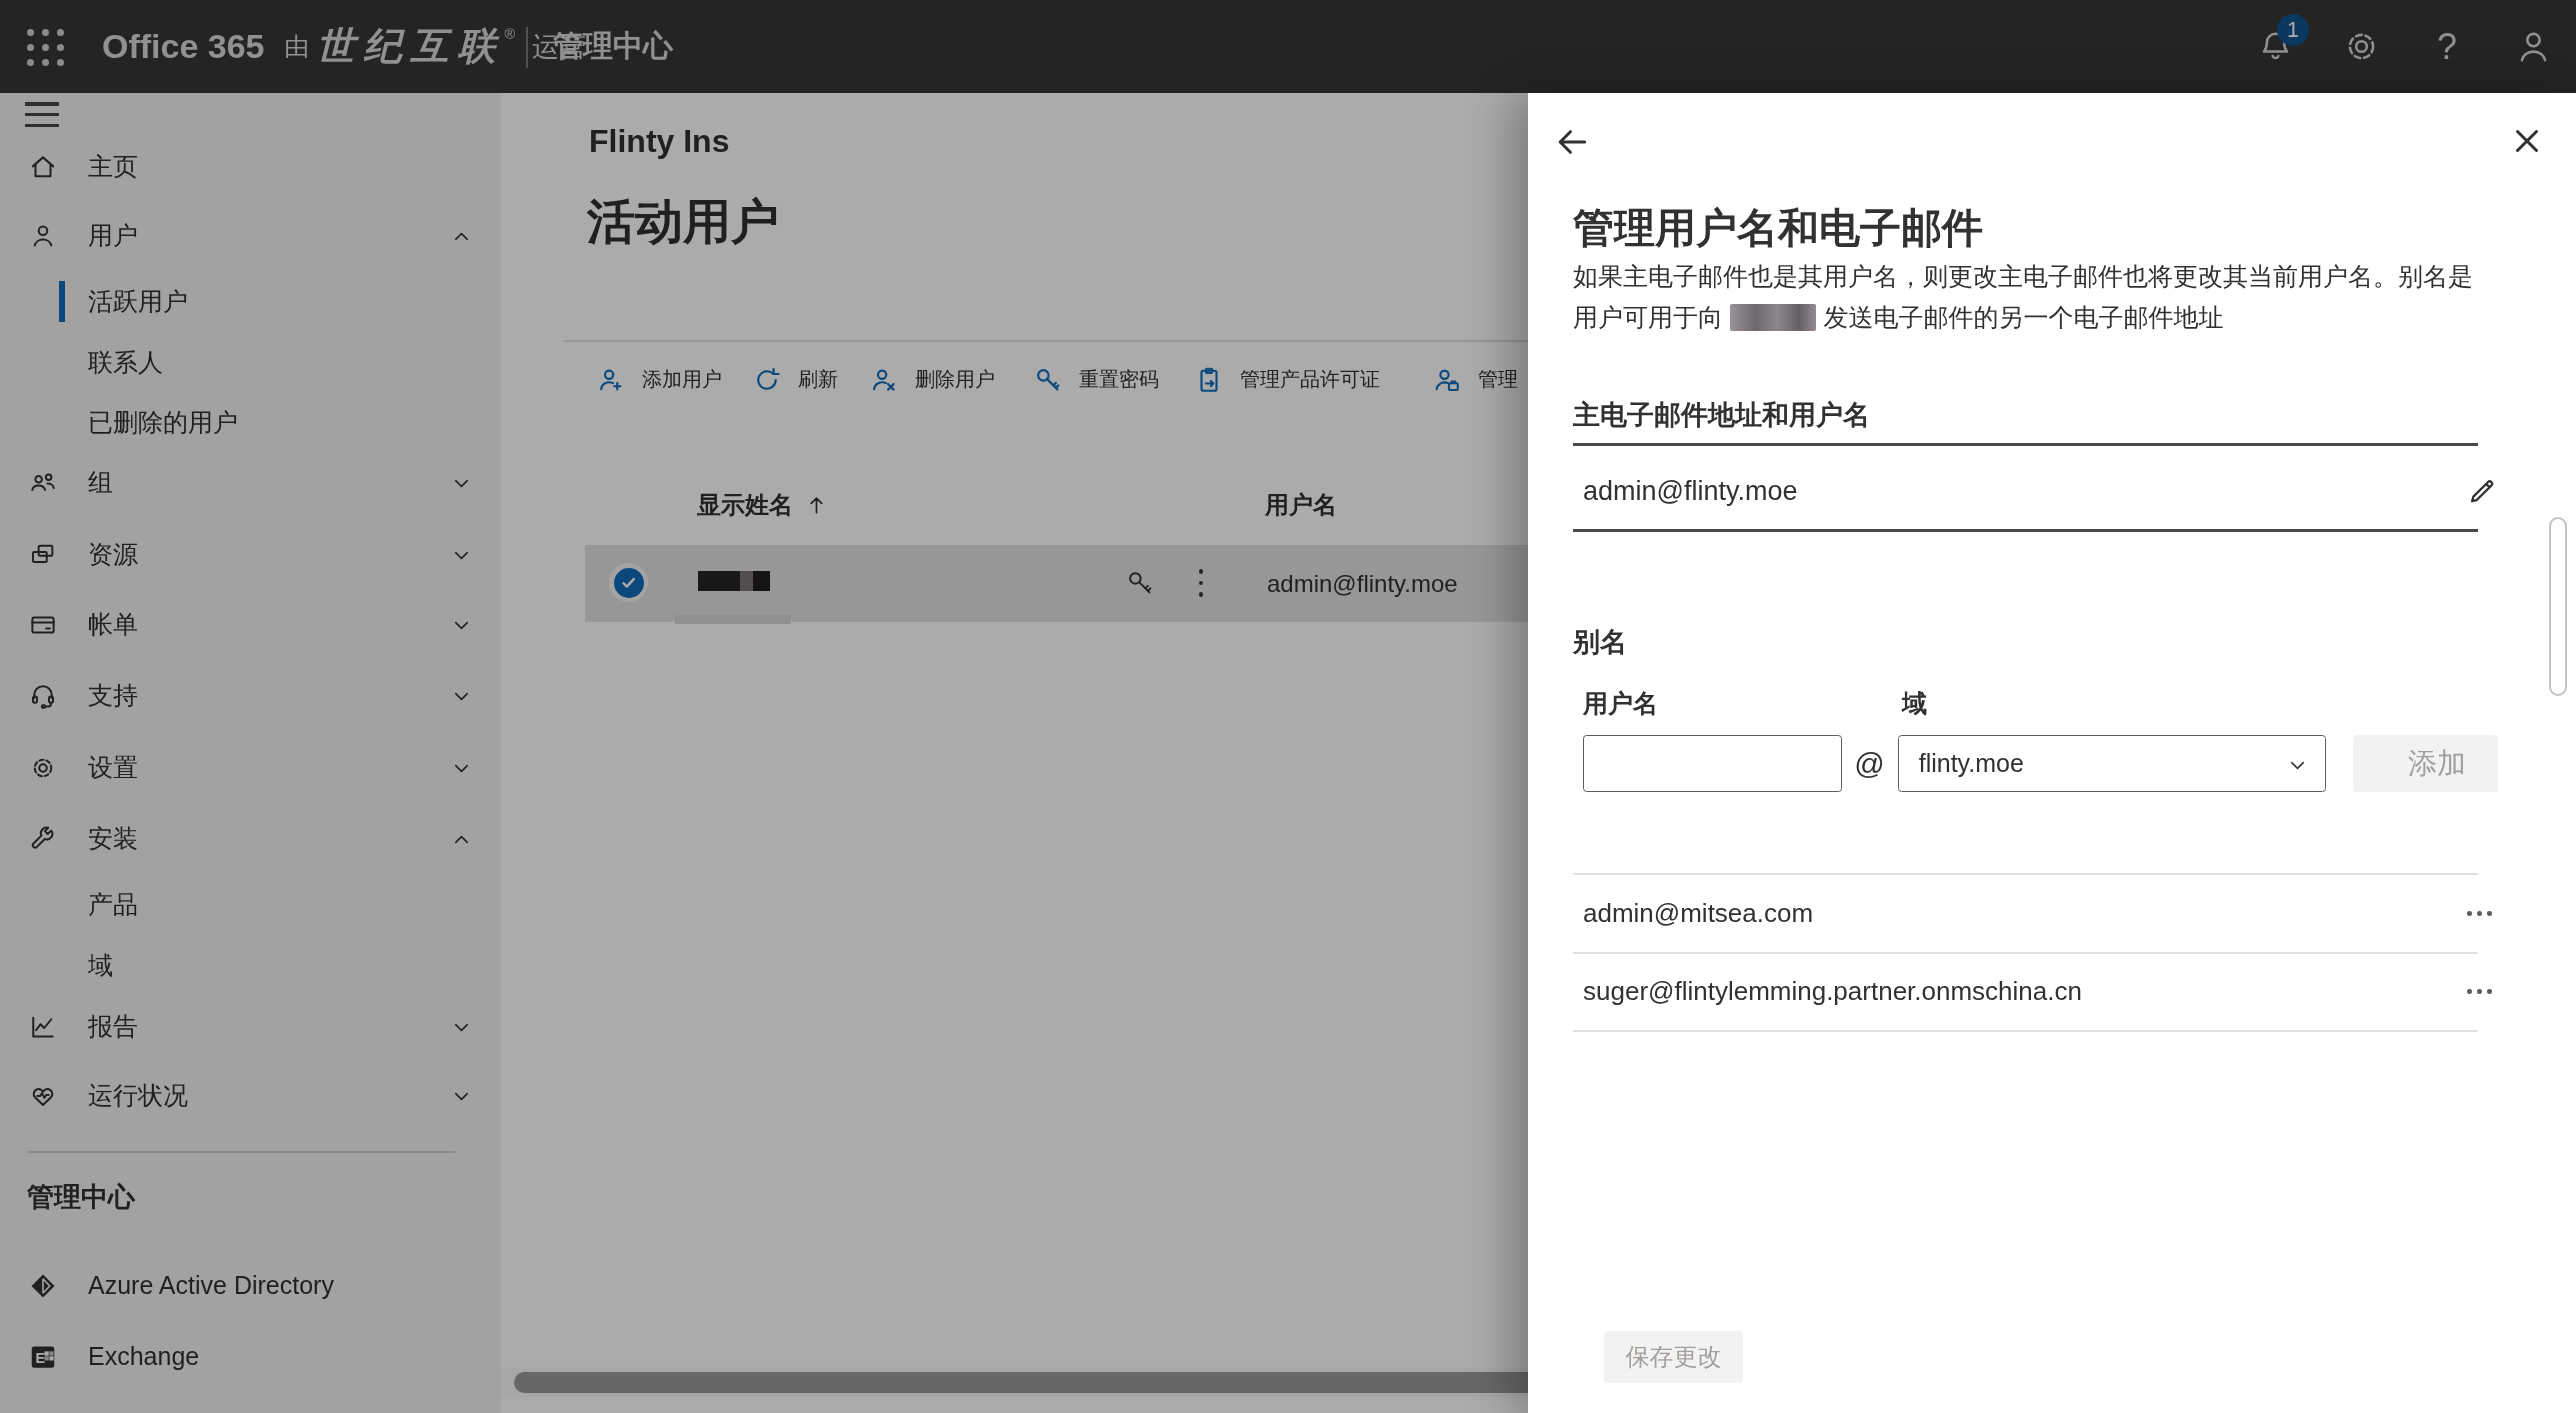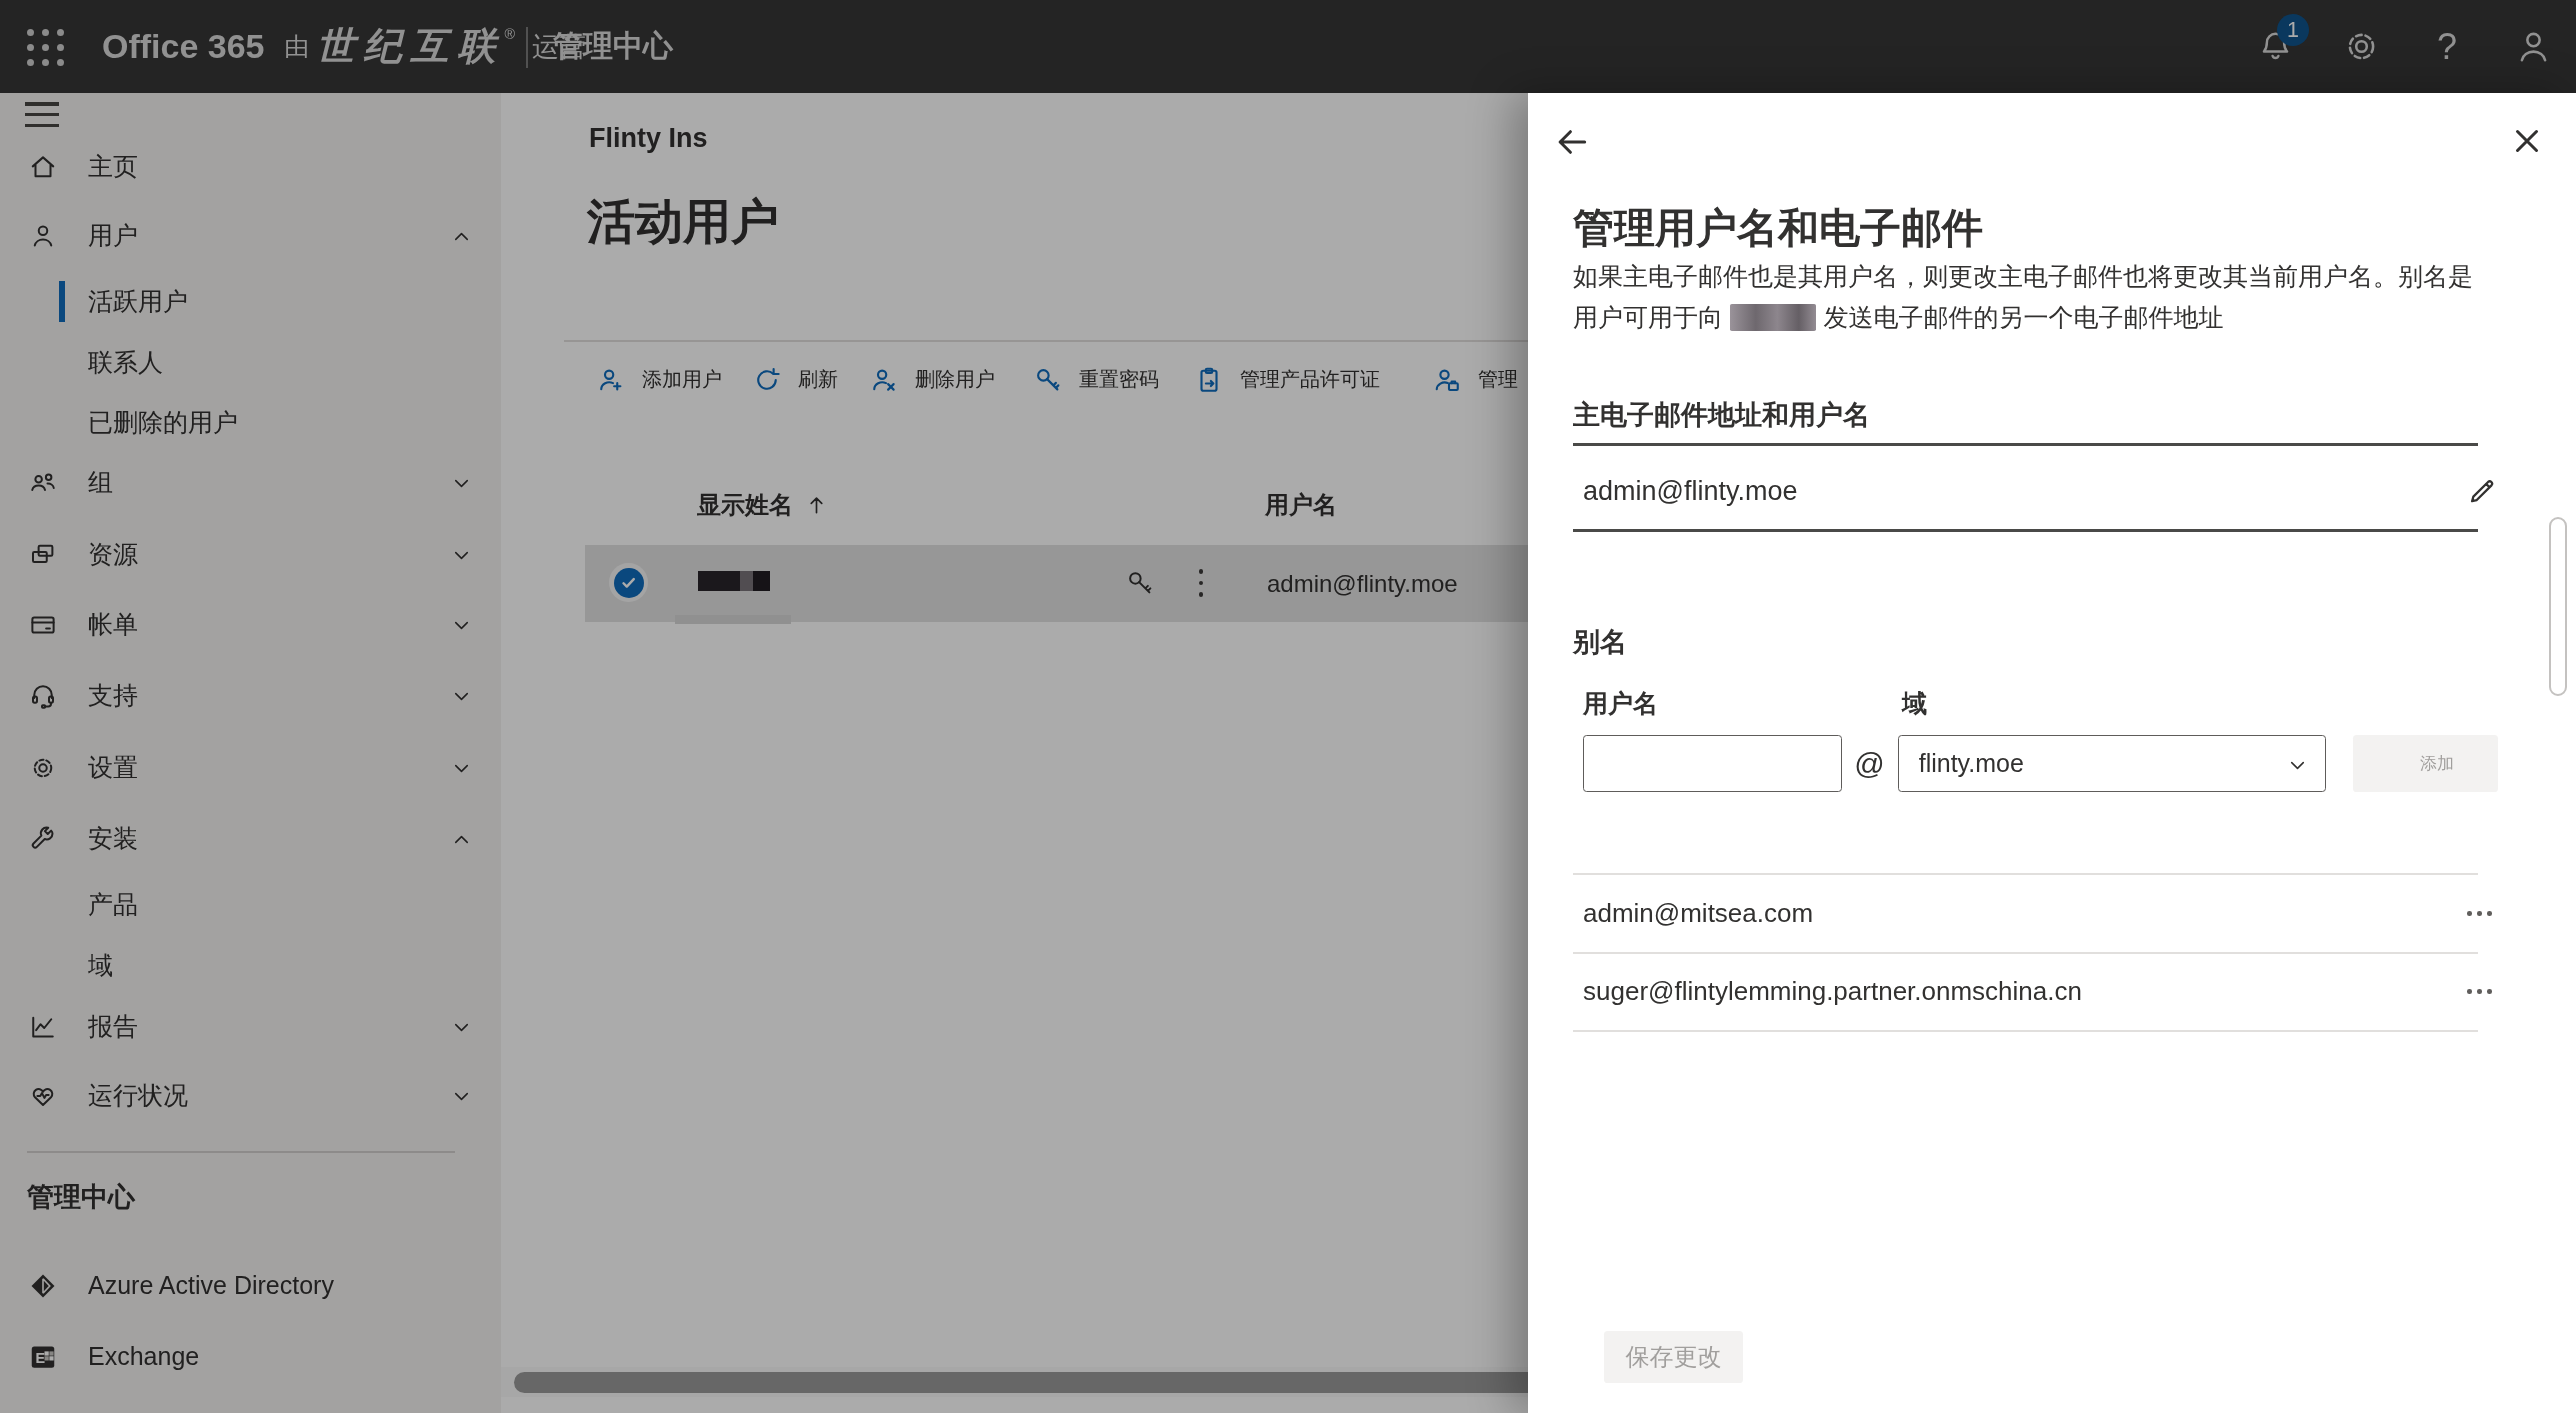--- a/index.html
+++ b/index.html
@@ -35,21 +35,21 @@
   .srow{position:absolute;left:0;width:501px;height:55px;display:flex;align-items:center;cursor:pointer;font-size:25px;color:#323130;}
   .srow .nico{position:absolute;left:28px;top:12.5px;width:30px;height:30px;}
   .srow .lbl{margin-left:88px;}
   .srow .chev{position:absolute;left:450px;top:17px;width:23px;height:23px;}
   .active-bar{position:absolute;left:59px;width:6.3px;height:41px;background:#0f6cbd;top:7.2px;}
   .side-divider{position:absolute;left:27px;top:1058px;width:428px;height:1.8px;background:#d2d0ce;}
   .side-header{position:absolute;left:27px;top:1086px;font-size:27px;font-weight:700;color:#323130;}
 
   
   .main{position:absolute;left:501px;top:93px;width:2075px;height:1320px;background:#ffffff;}
-  .breadcrumb{position:absolute;left:88px;top:30px;font-size:27px;font-weight:600;color:#323130;cursor:pointer;}
+  .breadcrumb{position:absolute;left:88px;top:30px;font-size:32px;font-weight:600;color:#323130;cursor:pointer;}
   .page-title{position:absolute;left:86px;top:97px;font-size:48px;font-weight:700;color:#323130;}
   .tool-divider{position:absolute;left:63px;top:247px;width:2013px;height:1.8px;background:#e1dfdd;}
   .toolbar{position:absolute;top:259px;height:55px;}
   .titem{position:absolute;top:0;height:55px;display:flex;align-items:center;gap:16px;font-size:20px;color:#323130;white-space:nowrap;cursor:pointer;}
   .titem svg{width:30px;height:30px;}
   .thead{position:absolute;top:385px;height:54px;font-size:24px;font-weight:600;color:#323130;}
   .sel-row{position:absolute;left:84px;top:452px;width:1991px;height:77px;background:#e2e2e2;cursor:pointer;}
   .chk-ring{position:absolute;left:108px;top:470px;width:39px;height:39px;border-radius:50%;background:#f5f5f5;}
   .chk{position:absolute;left:113px;top:475px;width:30px;height:30px;border-radius:50%;background:#0f6cbd;display:flex;align-items:center;justify-content:center;}
   .redact-name{position:absolute;left:197px;top:478px;width:72px;height:19.7px;
@@ -79,21 +79,21 @@
   .p-primary{position:absolute;left:55px;top:361px;height:75px;display:flex;align-items:center;font-size:27px;color:#323130;}
   .p-pencil{position:absolute;left:937px;top:381px;width:34px;height:34px;cursor:pointer;}
   .p-label{position:absolute;top:594px;font-size:25px;font-weight:600;color:#323130;}
   .p-input{position:absolute;left:55px;top:642px;width:259px;height:57px;border:1.8px solid #5e5c5a;border-radius:3.6px;background:#fff;
            font-size:25px;padding:0 14.3px;box-sizing:border-box;font-family:inherit;color:#323130;}
   .p-at{position:absolute;left:318px;top:642px;width:47px;height:57px;display:flex;align-items:center;justify-content:center;font-size:30px;color:#323130;}
   .p-select{position:absolute;left:370px;top:642px;width:428px;height:57px;border:1.8px solid #5e5c5a;border-radius:3.6px;background:#fff;
             display:flex;align-items:center;font-size:25px;color:#323130;padding-left:19.7px;box-sizing:border-box;cursor:pointer;}
   .p-select .chev{position:absolute;right:16px;top:18px;width:23px;height:23px;}
   .p-add{position:absolute;left:825px;top:642px;width:145px;height:57px;border:none;border-radius:3.6px;background:#f3f2f1;color:#a19f9d;
-         font-size:17px;font-family:inherit;padding-left:29px;}
+         font-size:29px;font-family:inherit;padding-left:29px;}
   .p-div{position:absolute;left:45px;width:905px;height:1.8px;background:#e1dfdd;}
   .alias-row{position:absolute;left:55px;width:894px;height:77px;display:flex;align-items:center;font-size:26px;color:#323130;}
   .alias-more{position:absolute;left:930px;width:43px;height:77px;display:flex;align-items:center;justify-content:center;gap:5.4px;cursor:pointer;}
   .alias-more i{width:4.5px;height:4.5px;border-radius:50%;background:#605e5c;}
   .p-save{position:absolute;left:76px;top:1238px;height:52px;padding:0 21.5px;border:none;border-radius:3.6px;background:#f3f2f1;color:#a19f9d;
           font-size:24px;font-family:inherit;}
   .p-vscroll{position:absolute;left:1021px;top:424px;width:18px;height:179px;border:2.7px solid #c4c2c0;border-radius:9.8px;background:#fff;box-sizing:border-box;cursor:pointer;}
 </style>
 </head>
 <body>

